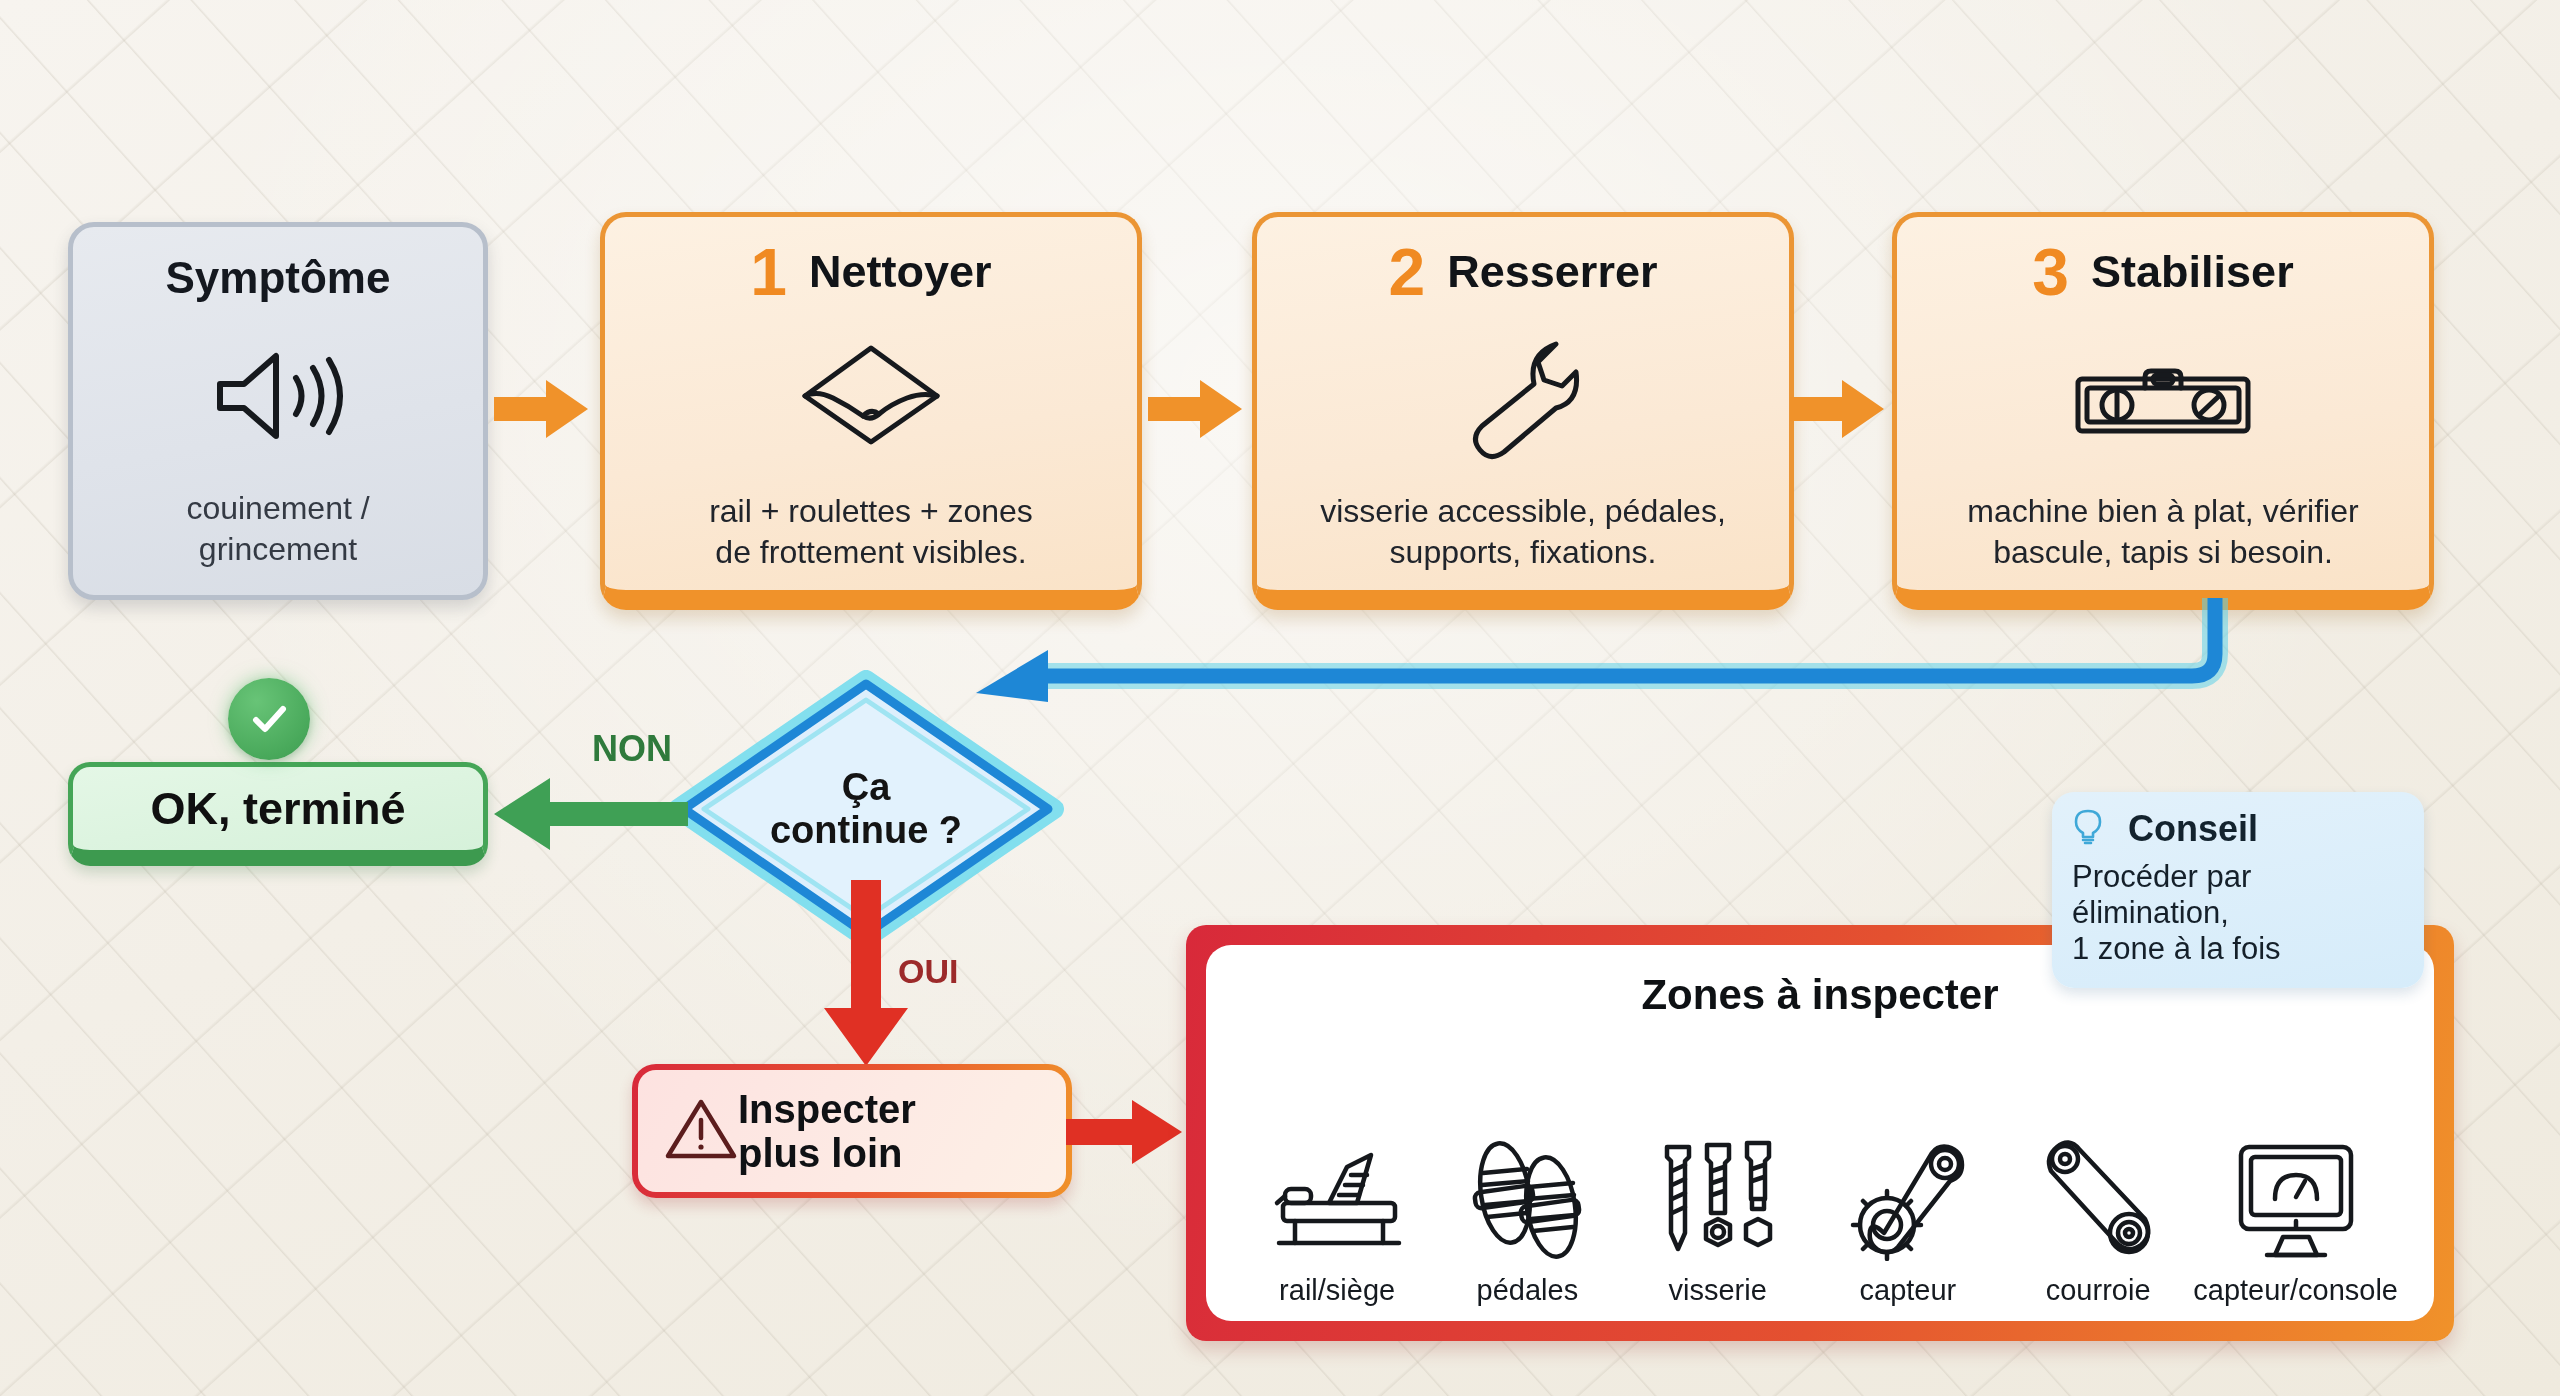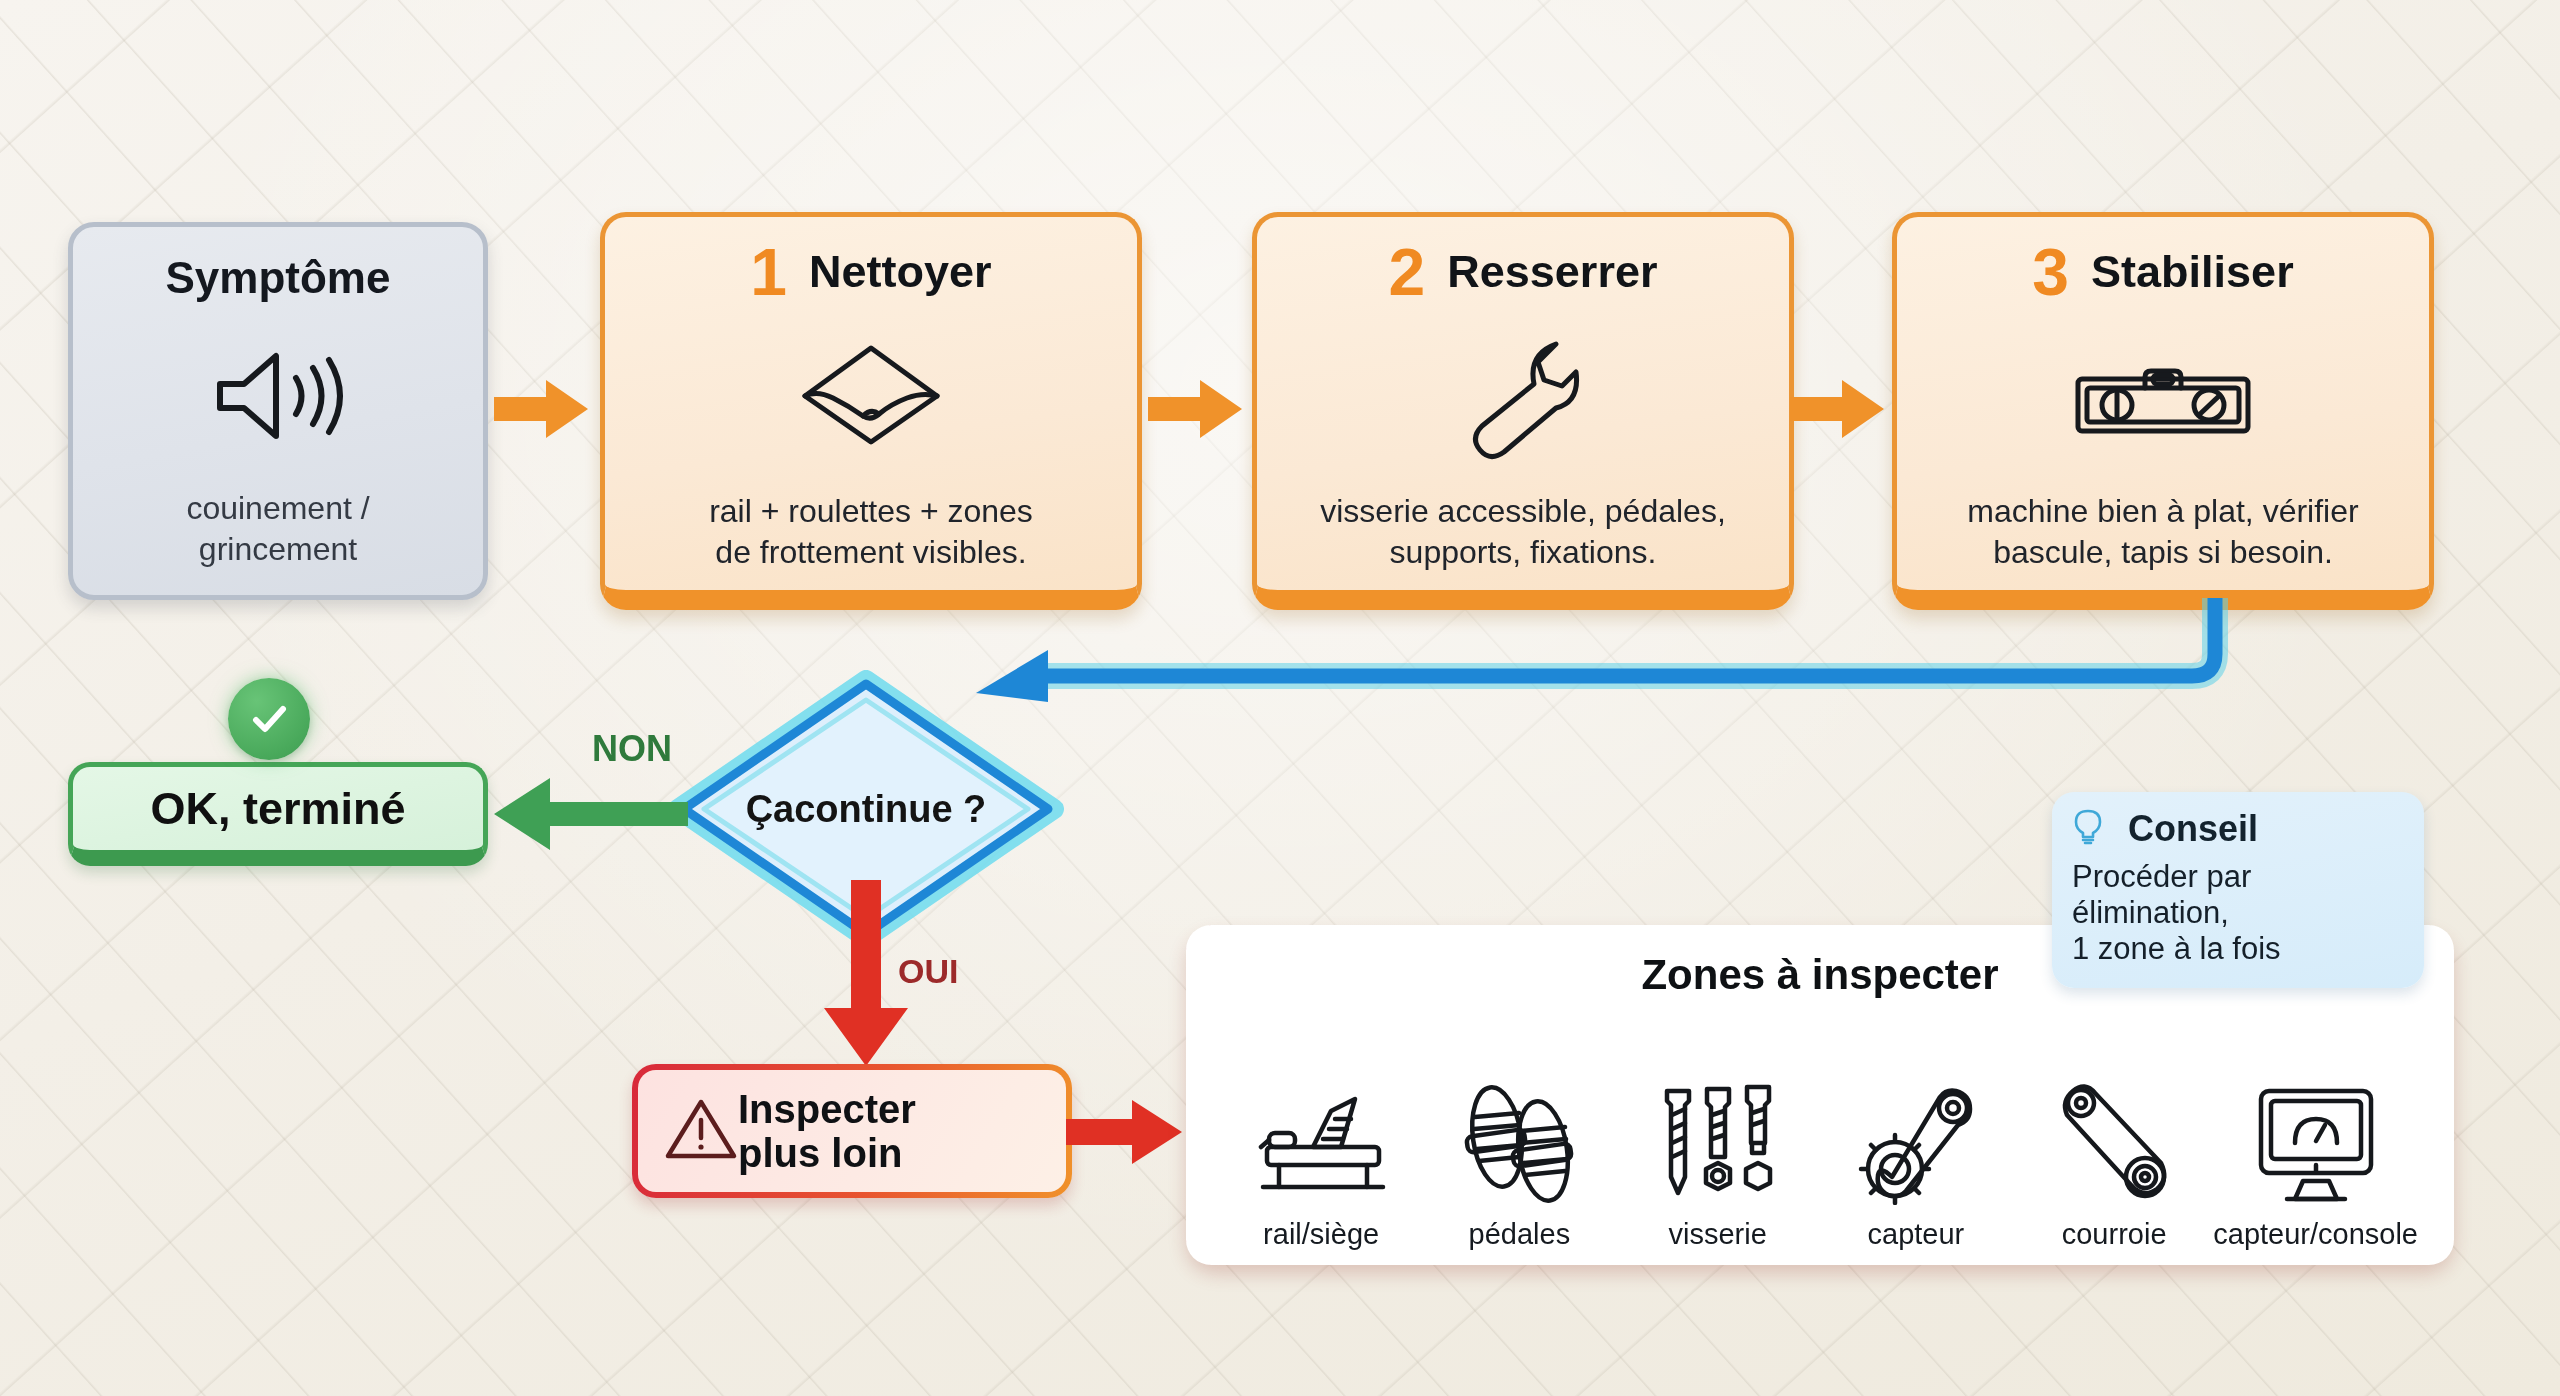--- a/index.html
+++ b/index.html
@@ -107,21 +107,21 @@
   #blue-loop { position: absolute; left: 930px; top: 598px; width: 1300px; height: 160px; }
 
   
   #diamond {
     position: absolute;
     left: 664px; top: 666px;
     width: 404px; height: 286px;
   }
   #diamond .dlabel {
     position: absolute; inset: 0;
-    display: flex; flex-direction: row; align-items: center; justify-content: center;
+    display: flex; flex-direction: column; align-items: center; justify-content: center;
     font-size: 38px; font-weight: bold; color: #141414; line-height: 1.12;
     text-align: center;
   }
 
   
   #card-ok {
     position: absolute;
     left: 68px; top: 762px; width: 420px; height: 104px;
     background: linear-gradient(170deg, #e4f7e6 0%, #d6f1da 100%);
     border: 5px solid #45a557;
@@ -176,23 +176,23 @@
   #card-inspect .ilabel {
     font-size: 40px; font-weight: bold; color: #0f1114; line-height: 1.1; text-align: left;
   }
 
   
   #red-arrow-right { position: absolute; left: 1066px; top: 1098px; width: 120px; height: 68px; }
 
   
   #zones-panel {
     position: absolute;
-    left: 1186px; top: 925px; width: 1268px; height: 340px;
-    border-radius: 30px;
-    padding: 0;
+    left: 1186px; top: 925px; width: 1268px; height: 416px;
+    border-radius: 20px;
+    padding: 20px;
     background: linear-gradient(102deg, #d8293a 0%, #e45130 52%, #f0922a 100%);
     box-shadow: 0 9px 18px rgba(150,50,40,0.22);
   }
   #zones-inner {
     width: 100%; height: 100%;
     background: #ffffff;
     border-radius: 25px;
     padding: 18px 22px 14px;
     display: flex; flex-direction: column; align-items: center;
   }

